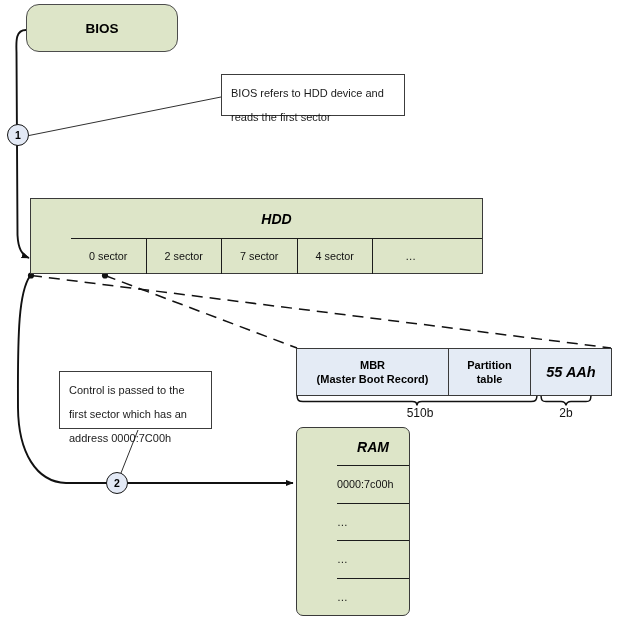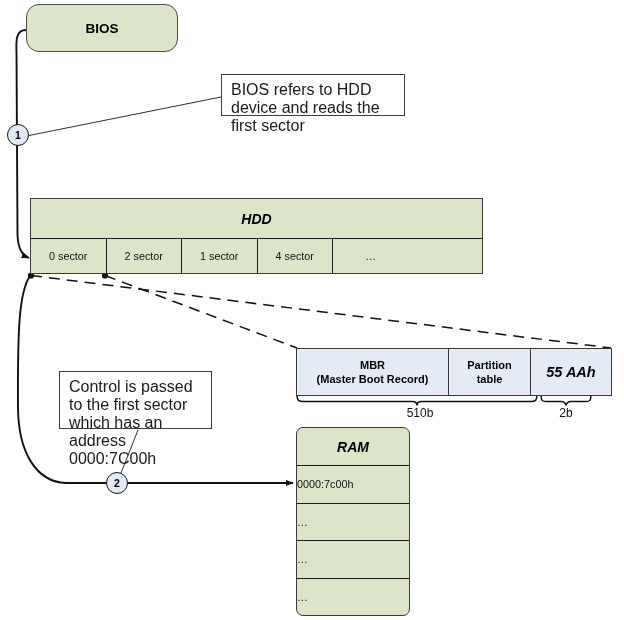--- a/index.html
+++ b/index.html
@@ -47,39 +47,40 @@
     color: #000;
   }
 
   
   .note {
     position: absolute;
     background: #ffffff;
     border: 1.1px solid #3c3c3c;
     box-sizing: border-box;
     padding: 6px 8px 0 9px;
-    font-size: 16px;
-    line-height: 18px;
+    font-size: 11px;
+    line-height: 24px;
     color: #1a1a1a;
   }
   #note-bios {
     left: 221px; top: 74px;
     width: 184px; height: 42px;
   }
   #note-control {
     left: 59px; top: 371px;
     width: 153px; height: 58px;
   }
 
   
   .tbl {
     position: absolute;
     box-sizing: border-box;
     border: 1.3px solid #3a3a3a;
     background: #dde5c8;
+    padding-left: 40px;
   }
   .tbl .hdr {
     box-sizing: border-box;
     display: flex;
     align-items: center;
     justify-content: center;
     font-weight: bold;
     font-style: italic;
     font-size: 14px;
     color: #000;
@@ -243,21 +244,21 @@
       <span>HDD</span>
     </div>
     <div class="cellrow">
       <div class="cell">
         <span>0 sector</span>
       </div>
       <div class="cell">
         <span>2 sector</span>
       </div>
       <div class="cell">
-        <span>1 sector</span>
+        <span>7 sector</span>
       </div>
       <div class="cell">
         <span>4 sector</span>
       </div>
       <div class="cell">
         <span>…</span>
       </div>
     </div>
   </div>
 

